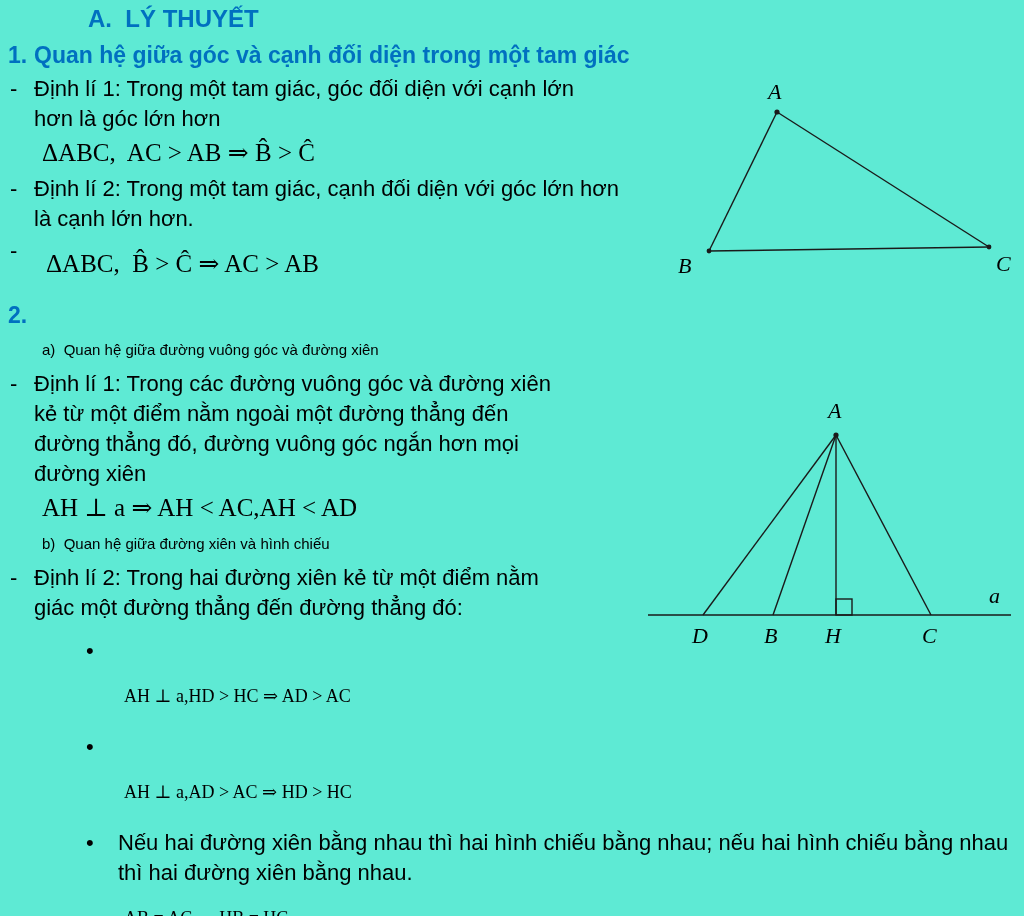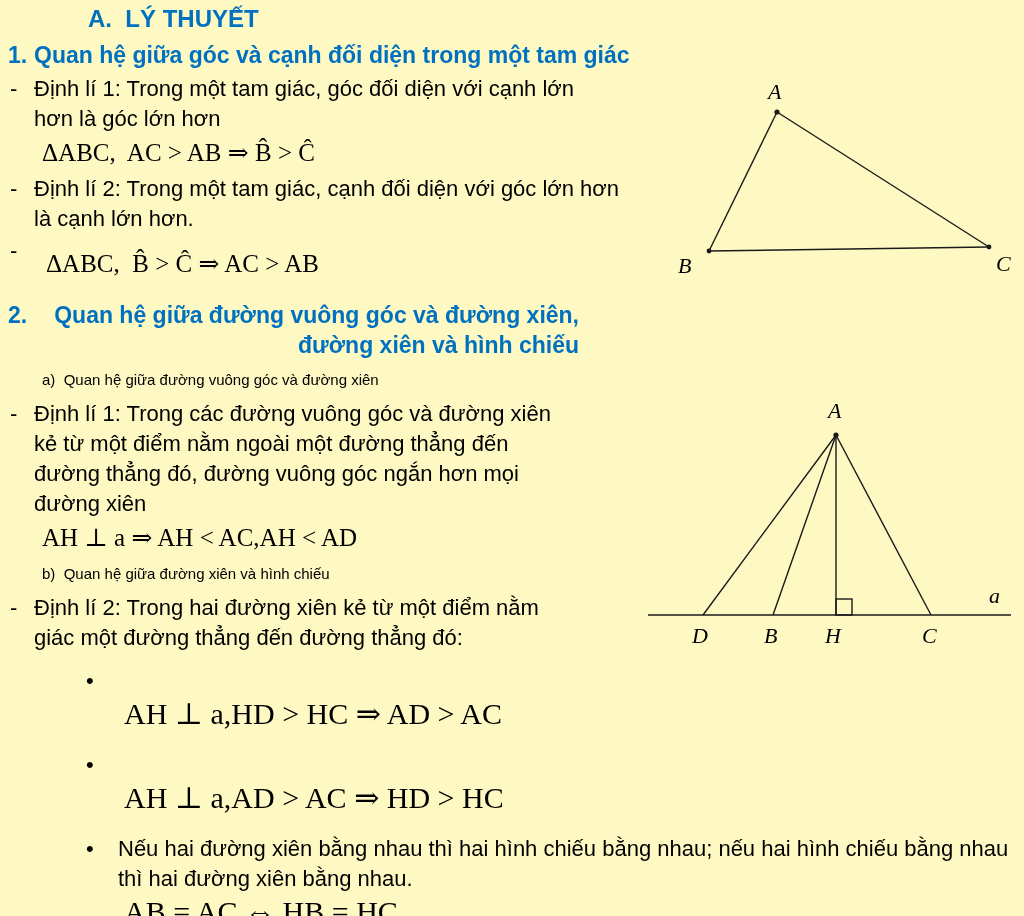--- a/index.html
+++ b/index.html
@@ -1,21 +1,21 @@
 <!DOCTYPE html>
 <html><head>
 <meta charset="utf-8">
 <style>
   * { box-sizing: border-box; }
   html, body { margin: 0; padding: 0; background: #ffffff; }
   .page {
     position: relative;
     width: 1024px;
     height: 916px;
-    background: #fef9c3;
+    background: #5eead4;
     color: #000000;
     font-family: "Liberation Sans", sans-serif;
     overflow: hidden;
     --blue: #0070C0;
   }
   .title {
     margin: 4px 0 6px 88px;
     font-size: 24px;
     line-height: 30px;
     font-weight: bold;
@@ -57,23 +57,23 @@
   .bullet {
     display: flex;
     font-size: 22px;
     line-height: 30px;
     margin-top: 13px;
   }
   .bdot { width: 38px; padding-left: 6px; flex: none; text-align: left; }
   .bullet-wrap { margin-left: 80px; }
   .bullet-math {
     font-family: "Liberation Serif", "DejaVu Serif", "DejaVu Sans", serif;
-    font-size: 30px;
+    font-size: 18px;
     line-height: 32px;
-    margin: 2px 0 0 124px;
+    margin: 14px 0 0 124px;
     white-space: pre-wrap;
   }
   .fig {
     position: absolute;
     background: transparent;
   }
   .fig-1 { left: 652px; top: 72px; }
   .fig-2 { left: 638px; top: 390px; }
   .fig svg text {
     font-family: "Liberation Serif", "DejaVu Serif", serif;
@@ -108,21 +108,20 @@
     <div class="txt" style="max-width:590px">Định lí 2: Trong một tam giác, cạnh đối diện với góc lớn hơn là cạnh lớn hơn.</div>
   </div>
 
   <div class="item">
     <span class="dash">-</span>
     <div class="math">ΔABC,  B̂ &gt; Ĉ ⇒ AC &gt; AB</div>
   </div>
 
   <div class="sec-head" style="margin-top:8px">
     <span class="sec-num">2.</span>
-    <span class="sec-title" style="max-width:545px">Quan hệ giữa đường vuông góc và đường xiên, đường xiên và hình chiếu</span>
   </div>
 
   <div class="sub">a)  Quan hệ giữa đường vuông góc và đường xiên</div>
 
   <div class="item">
     <span class="dash">-</span>
     <div class="txt" style="max-width:540px">Định lí 1: Trong các đường vuông góc và đường xiên kẻ từ một điểm nằm ngoài một đường thẳng đến đường thẳng đó, đường vuông góc ngắn hơn mọi đường xiên</div>
   </div>
 
   <div class="math">AH ⊥ a ⇒ AH &lt; AC,AH &lt; AD</div>

